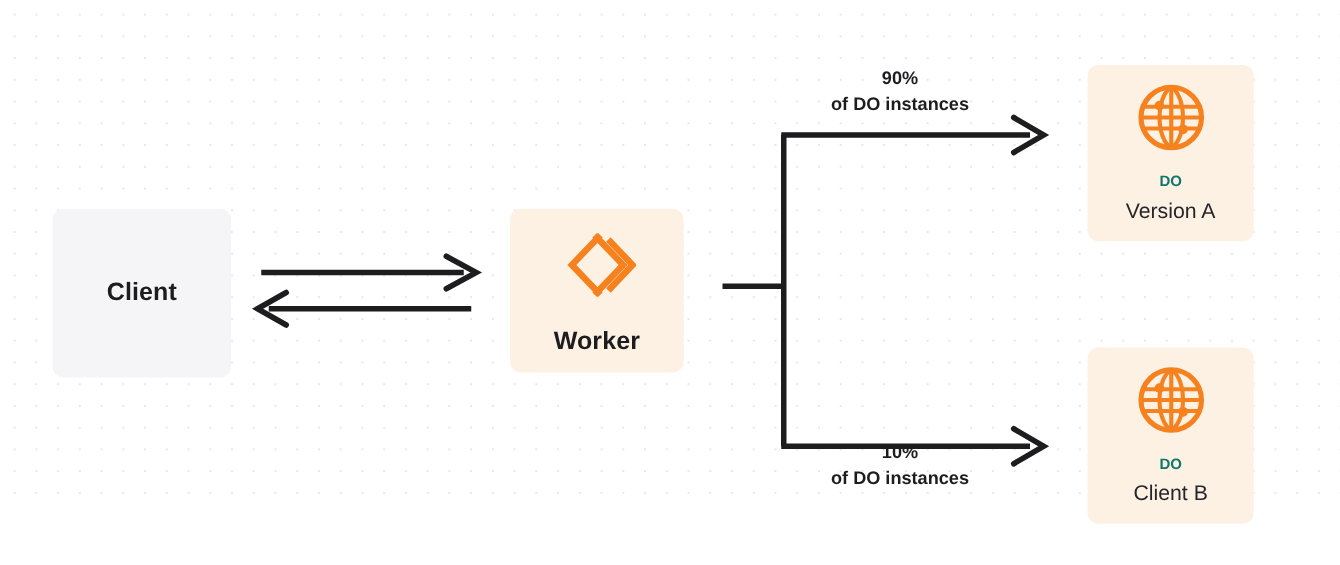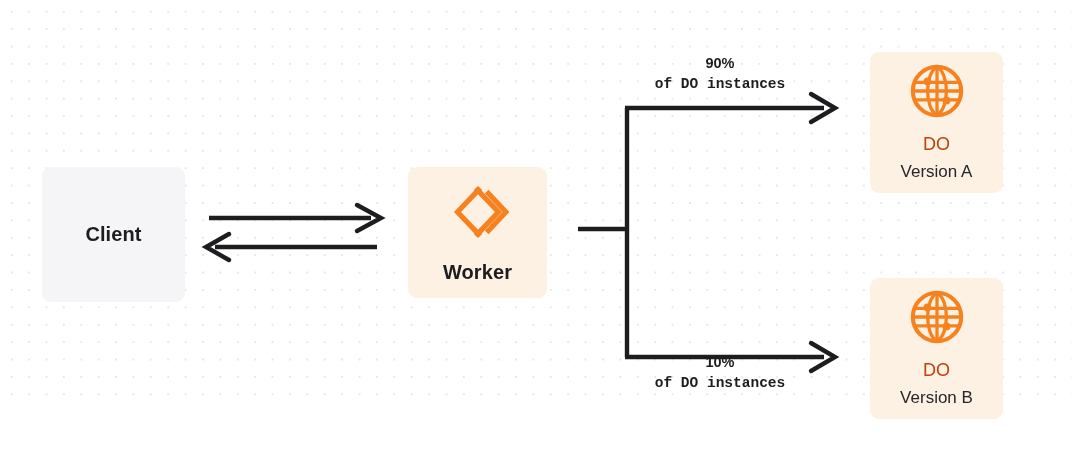--- a/index.html
+++ b/index.html
@@ -70,23 +70,23 @@
 
   .node-title {
     font-size: 20px;
     font-weight: bold;
     color: #1d1d1f;
     letter-spacing: 0.1px;
     line-height: 1.15;
   }
 
   .node-title-sm {
-    font-size: 18px;
-    font-weight: normal;
-    color: #c2410c;
+    font-size: 12px;
+    font-weight: bold;
+    color: #0f766e;
     line-height: 1.2;
   }
 
   .node-subtitle {
     font-size: 17px;
     font-weight: normal;
     color: #26262a;
     line-height: 1.3;
     margin-top: 6px;
   }
@@ -120,21 +120,20 @@
     line-height: 1.45;
     white-space: nowrap;
   }
 
   .edge-label .pct {
     display: block;
   }
 
   .edge-label .desc {
     display: block;
-    font-family: Liberation Mono, monospace;
   }
 
   .label-top {
     left: 610px;
     top: 53px;
     width: 220px;
   }
 
   .label-bottom {
     left: 610px;
@@ -235,16 +234,16 @@
         <line x1="4.9" y1="29" x2="53.1" y2="29" stroke="#f6821f" stroke-width="3.3"></line>
         <line x1="6.2" y1="37.8" x2="51.8" y2="37.8" stroke="#f6821f" stroke-width="3.3"></line>
         <line x1="29" y1="4.8" x2="29" y2="53.2" stroke="#f6821f" stroke-width="3.3"></line>
         <path d="M 29 4.8 C 16.5 12 16.5 46 29 53.2" stroke="#f6821f" stroke-width="3.3" fill="none"></path>
         <path d="M 29 4.8 C 41.5 12 41.5 46 29 53.2" stroke="#f6821f" stroke-width="3.3" fill="none"></path>
         <circle cx="19.5" cy="19.5" r="3.9" fill="#f6821f"></circle>
         <circle cx="38.5" cy="38.4" r="3.9" fill="#f6821f"></circle>
       </svg>
     </span>
     <span class="node-title-sm">DO</span>
-    <span class="node-subtitle">Version B</span>
+    <span class="node-subtitle">Client B</span>
   </div>
 
 </div>
 
 </body></html>

